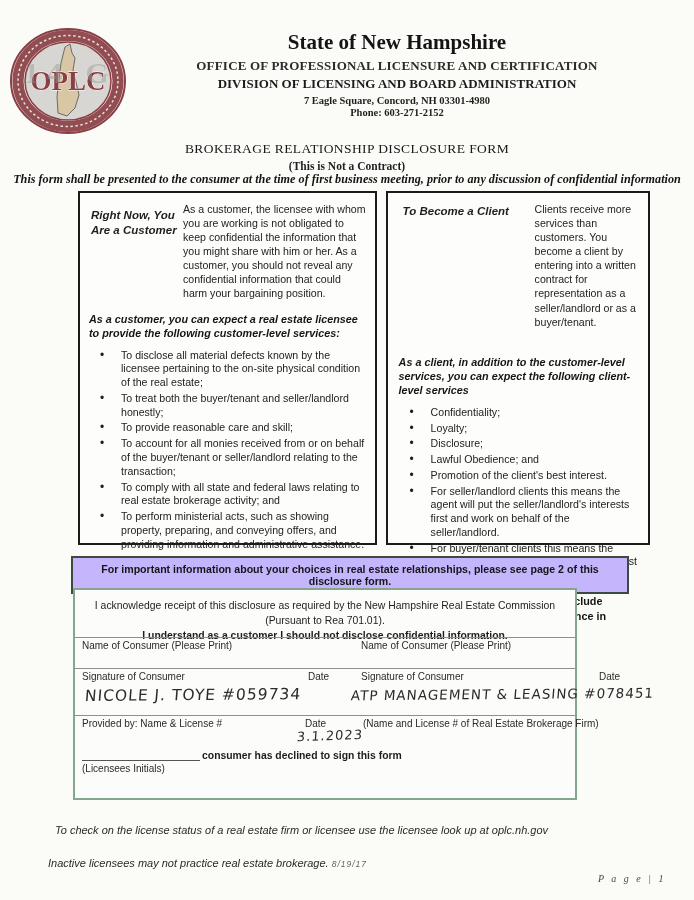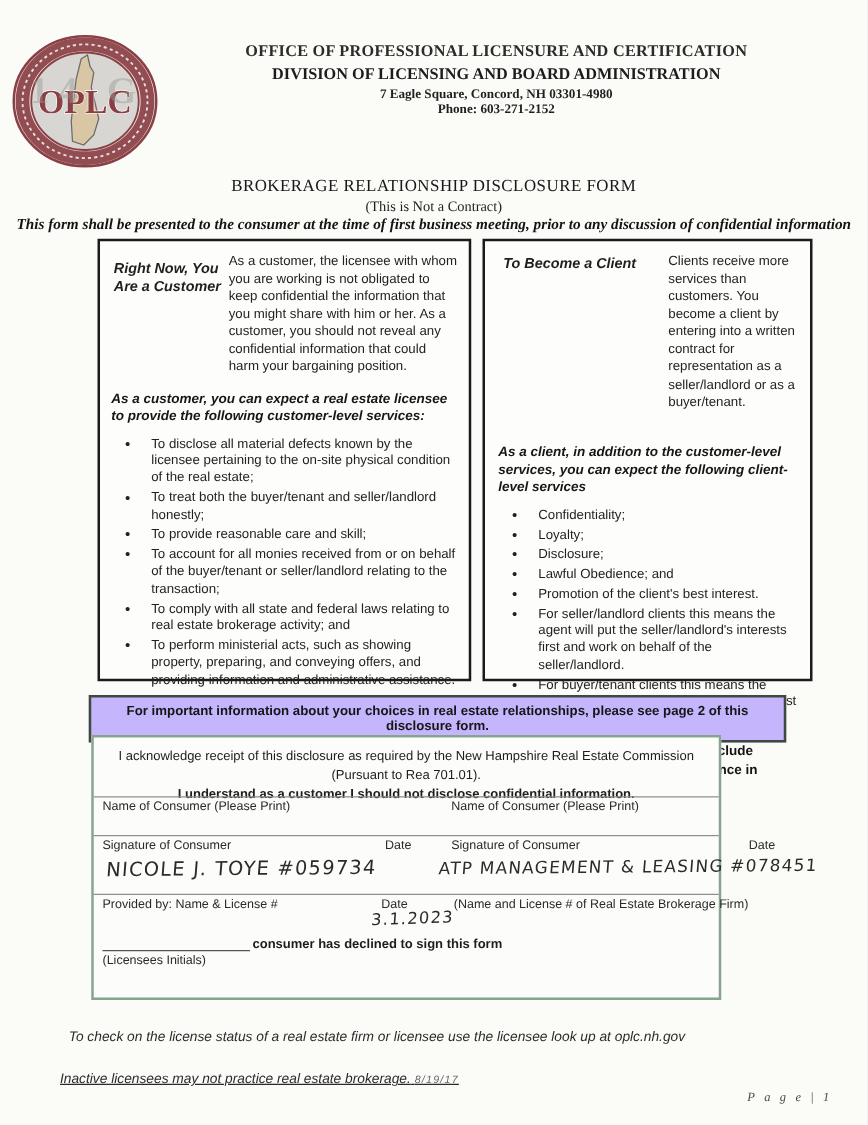--- a/index.html
+++ b/index.html
@@ -19,21 +19,21 @@
     font-family:"Liberation Serif",serif;
   }
   .hdr-state{font-size:21px;font-weight:bold;margin:0;color:#141414;}
   .hdr-office{font-size:13px;font-weight:bold;margin-top:3px;color:#2b2b2b;letter-spacing:.2px;}
   .hdr-division{font-size:13px;font-weight:bold;margin-top:2px;color:#1c1c1c;}
   .hdr-address{font-size:10.5px;font-weight:bold;margin-top:3px;}
   .hdr-phone{font-size:10.5px;font-weight:bold;margin-top:1px;}
   
   .doc-title{position:absolute;top:141px;left:0;width:100%;text-align:center;font-family:"Liberation Serif",serif;}
   .doc-title-main{font-size:13.5px;letter-spacing:.4px;color:#181818;}
-  .doc-title-sub{font-size:11.5px;font-weight:normal;margin-top:3px;}
+  .doc-title-sub{font-size:11.5px;font-weight:bold;margin-top:3px;}
   .instruction{
     position:absolute;top:172px;left:10px;right:10px;text-align:center;
     font-family:"Liberation Serif",serif;font-weight:bold;font-style:italic;font-size:12.2px;color:#141414;
   }
   
   .columns{position:absolute;top:191px;left:78px;width:572px;display:flex;gap:9px;}
   .box{border:2px solid #1b1b1b;background:#fdfdfb;box-sizing:border-box;}
   .box-left{width:326px;height:354px;padding:9px 9px;}
   .box-right{width:288px;height:354px;padding:9px 11px;}
   .box-header{display:flex;}
@@ -81,21 +81,21 @@
   }
   .hw-left{top:96px;left:10px;font-size:15.5px;}
   .hw-right{top:96px;left:276px;font-size:13.5px;}
   .hw-date{top:138px;left:222px;font-size:13px;transform:skewX(-6deg) rotate(-2deg);}
   .declined-row{position:absolute;top:158px;left:7px;display:flex;align-items:flex-end;}
   .declined-line{width:118px;border-bottom:1px solid #555;height:12px;}
   .declined-text{font-size:10.4px;font-weight:bold;color:#1d1d1d;padding-left:2px;}
   .lab-initials{top:173px;left:7px;}
   
   .footer-line1{position:absolute;top:824px;left:55px;font-style:italic;font-size:11px;color:#2a2a2a;}
-  .footer-line2{position:absolute;top:857px;left:48px;font-style:italic;font-size:11px;color:#2a2a2a;text-decoration:underline;}
+  .footer-line2{position:absolute;top:857px;left:48px;font-style:italic;font-size:11px;color:#2a2a2a;}
   .footer-rev{font-size:8.5px;color:#666;font-style:italic;letter-spacing:1px;}
   .page-number{
     position:absolute;top:873px;right:28px;font-family:"Liberation Serif",serif;
     font-style:italic;font-size:10px;letter-spacing:2.5px;color:#4a4a4a;
   }
 </style>
 </head>
 <body>
 
 <div class="page">
@@ -106,20 +106,21 @@
       <ellipse cx="60" cy="54" rx="50" ry="45.5" fill="none" stroke="#8a3f44" stroke-width="11" opacity="0.92"></ellipse>
       <ellipse cx="60" cy="54" rx="50" ry="45.5" fill="none" stroke="#f2f0ec" stroke-width="1.5" stroke-dasharray="2.5 2.5" opacity="0.9"></ellipse>
       <ellipse cx="60" cy="54" rx="43" ry="39" fill="#d8d6d2" stroke="#8a3f44" stroke-width="1.5"></ellipse>
       <path d="M57 20 L62 17 L64 26 L67 31 L65 43 L68 55 L71 68 L67 81 L59 89 L50 86 L49 70 L51 52 L53 36 Z" fill="#d9c6a5" stroke="#6b6b68" stroke-width="1"></path>
       <text x="60" y="63" text-anchor="middle" font-family="Liberation Serif, serif" font-weight="bold" font-size="27" fill="#8a3f44" stroke="#ffffff" stroke-width="0.9" paint-order="stroke">OPLC</text>
     </svg>
   </div>
   <div class="watermark">14 G</div>
 
   <div class="header-text">
+    <div class="hdr-state">State of New Hampshire</div>
     <div class="hdr-office">OFFICE OF PROFESSIONAL LICENSURE AND CERTIFICATION</div>
     <div class="hdr-division">DIVISION OF LICENSING AND BOARD ADMINISTRATION</div>
     <div class="hdr-address">7 Eagle Square, Concord, NH 03301-4980</div>
     <div class="hdr-phone">Phone: 603-271-2152</div>
   </div>
 
   <div class="doc-title">
     <div class="doc-title-main">BROKERAGE RELATIONSHIP DISCLOSURE FORM</div>
     <div class="doc-title-sub">(This is Not a Contract)</div>
   </div>

